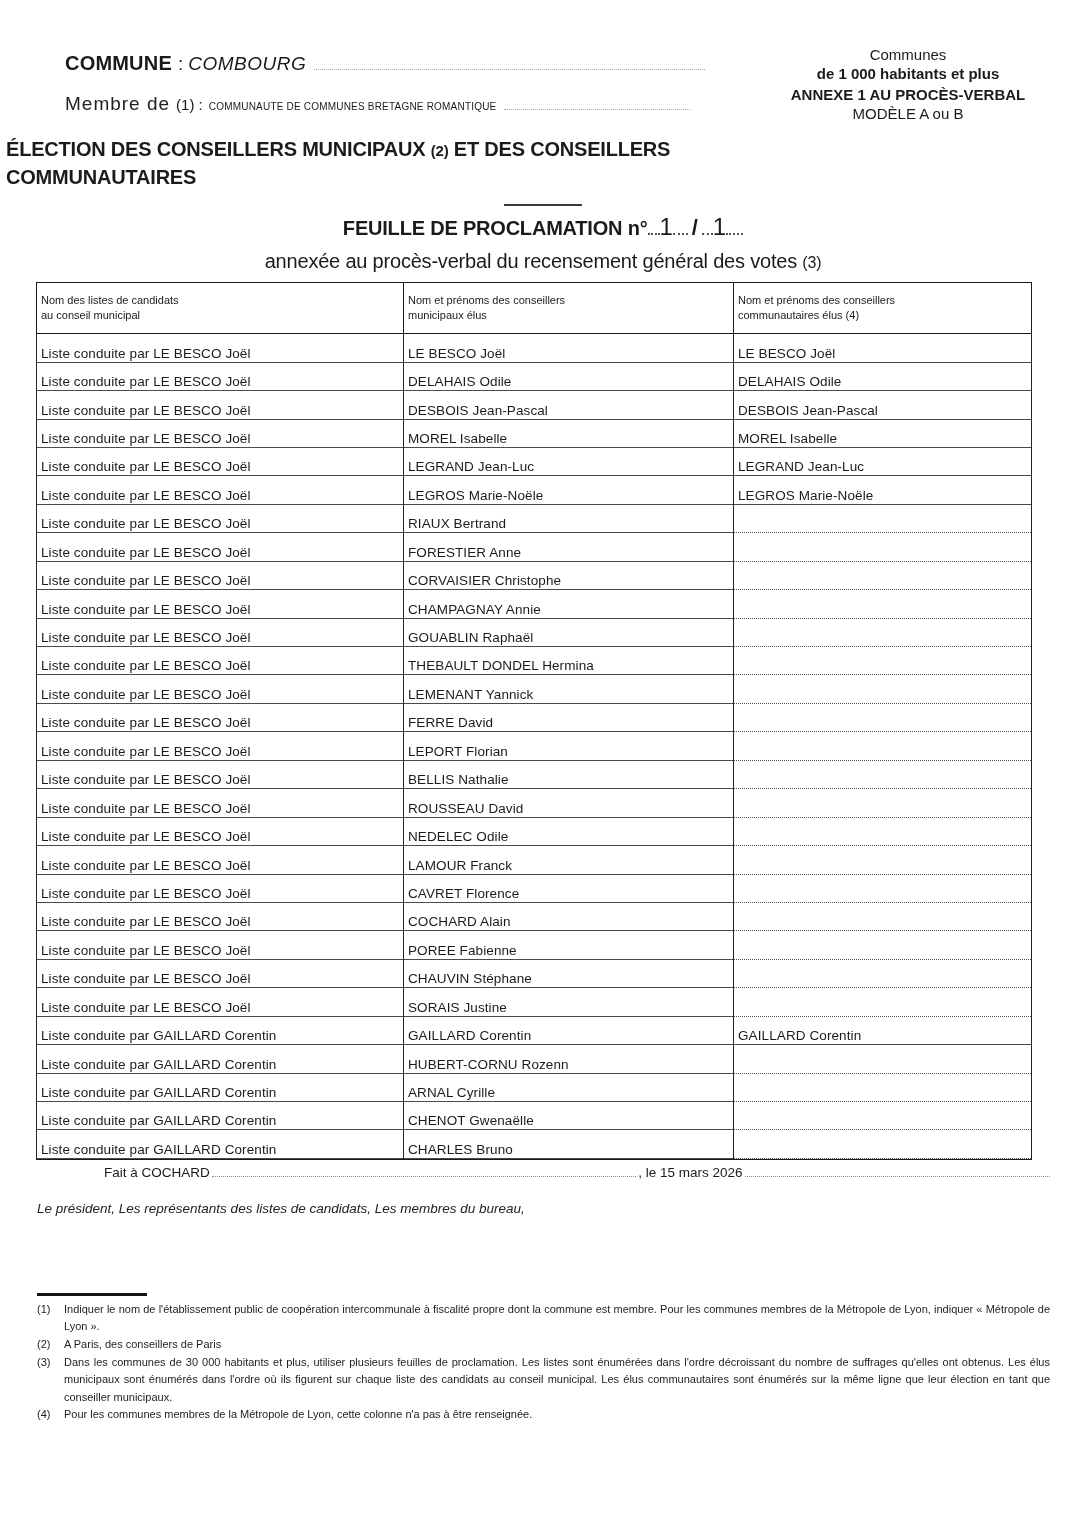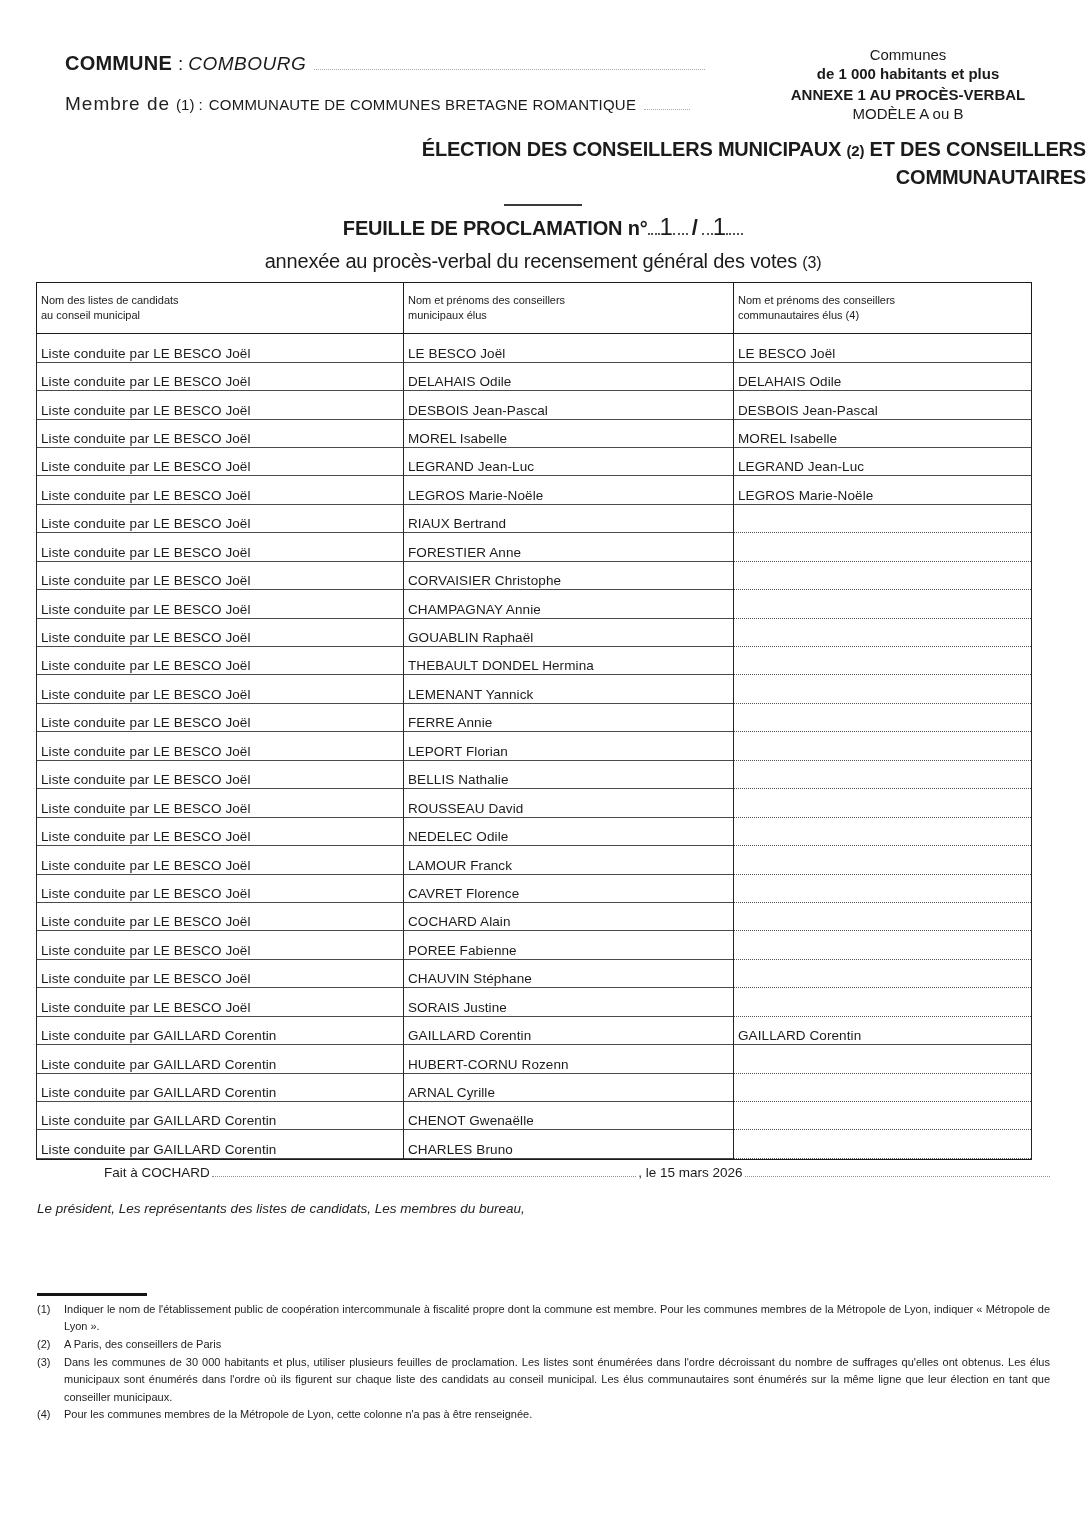--- a/index.html
+++ b/index.html
@@ -13,31 +13,31 @@
   .top { display:flex; justify-content:space-between; padding:46px 44px 0 65px; }
   .top-left { width:640px; padding-top:6px; }
   .commune-line { display:flex; align-items:baseline; font-size:19px; height:28px; }
   .commune-label { font-weight:bold; font-size:20px; letter-spacing:0.2px; }
   .sep { margin:0 5px 0 6px; }
   .commune-value { font-style:italic; font-size:19px; letter-spacing:0.5px; }
   .leader { flex:1; border-bottom:1px dotted #a8a8a8; margin:0 0 3px 8px; }
   .membre-line { display:flex; align-items:baseline; margin-top:13px; width:625px; }
   .membre-label { font-size:19px; letter-spacing:1px; color:#222; }
   .membre-note { font-size:15px; margin-left:6px; }
-  .membre-value { font-size:15px; margin-left:6px; letter-spacing:0.2px; }
+  .membre-value { font-size:10px; margin-left:6px; letter-spacing:0.2px; }
 
   .top-right { width:268px; text-align:center; padding-top:0; }
   .tr-line1 { font-size:15px; }
   .tr-line2 { font-size:15px; font-weight:bold; margin-top:2px; }
   .tr-line3 { font-size:15px; font-weight:bold; margin-top:4px; }
   .tr-line4 { font-size:15px; font-weight:normal; margin-top:2px; }
 
   
-  .main-title { text-align:right; margin-top:14px; font-weight:bold; font-size:20px;
-                letter-spacing:-0.2px; line-height:1.38; }
+  .main-title { text-align:left; margin-top:14px; font-weight:bold; font-size:20px;
+                letter-spacing:-0.2px; line-height:1.38;margin-left:6px; }
   .title-note { font-size:15px; font-weight:bold; }
   .mid-rule { width:78px; border:none; border-top:2px solid #3a3a3a; margin:13px auto 0; }
   .procl-line { text-align:center; margin-top:7px; font-size:20px; font-weight:bold; letter-spacing:-0.2px; }
   .procl-num { font-size:24px; font-weight:normal; letter-spacing:0; }
   .procl-slash { font-size:22px; margin:0 1px; }
   .pdots { display:inline-block; border-bottom:2px dotted #555; }
   .pd1 { width:12px; } .pd2 { width:15px; margin-right:3px; } .pd3 { width:11px; margin-left:3px; } .pd4 { width:17px; }
   .annexe-line { text-align:center; margin-top:9px; font-size:20px; letter-spacing:-0.2px; }
   .annexe-note { font-size:16px; }
 
@@ -376,21 +376,21 @@
     </tr>
 
     <tr class="t-row">
       <td class="c-list">
             <div class="cell-line">
               <span class="cell-txt">Liste conduite par LE BESCO Joël</span>
             </div>
           </td>
       <td class="c-mun">
             <div class="cell-line">
-              <span class="cell-txt">FERRE Annie</span>
+              <span class="cell-txt">FERRE David</span>
             </div>
           </td>
       <td class="c-com">
             <div class="cell-line dotted">
               <span class="cell-txt">&nbsp;</span>
             </div>
           </td>
     </tr>
 
     <tr class="t-row">

